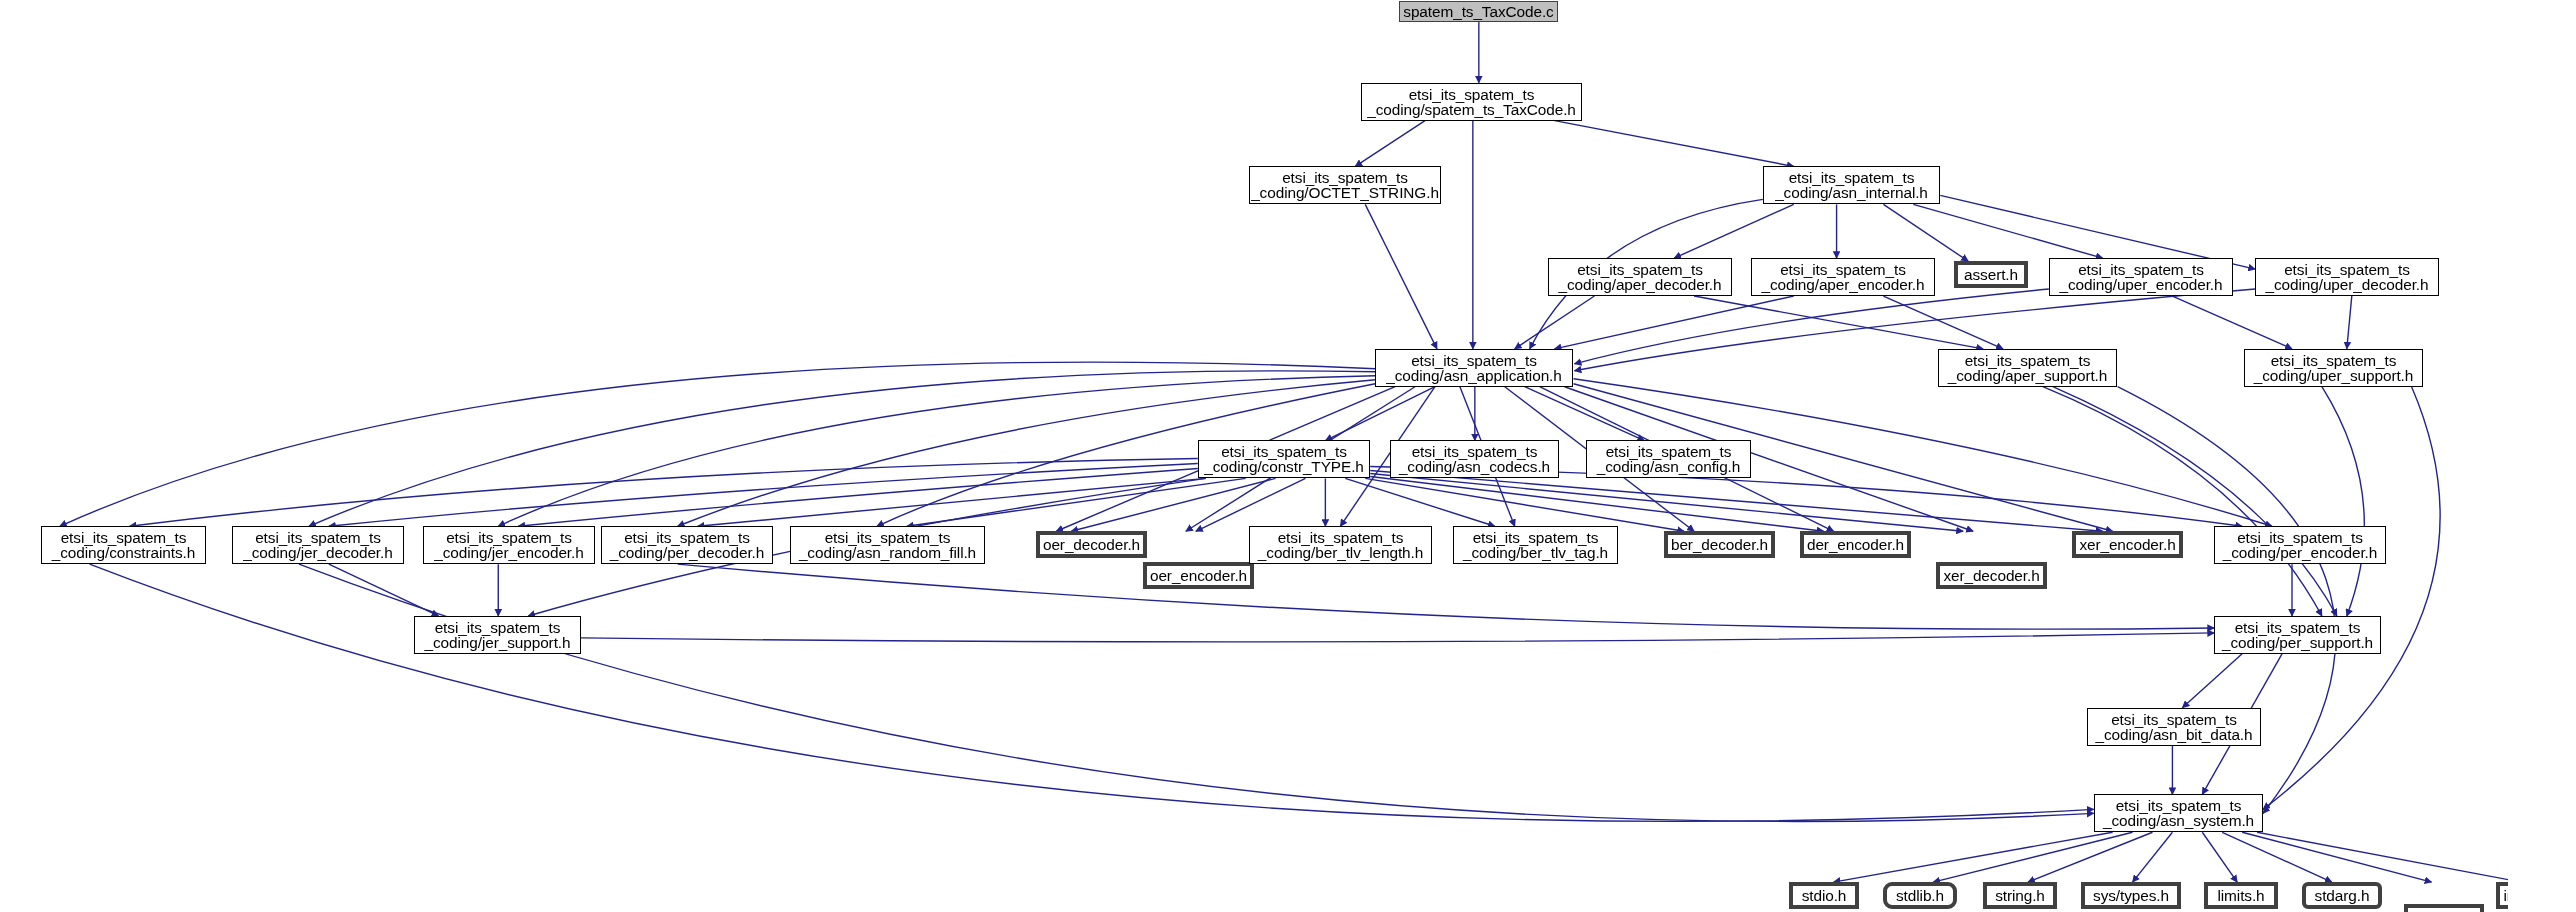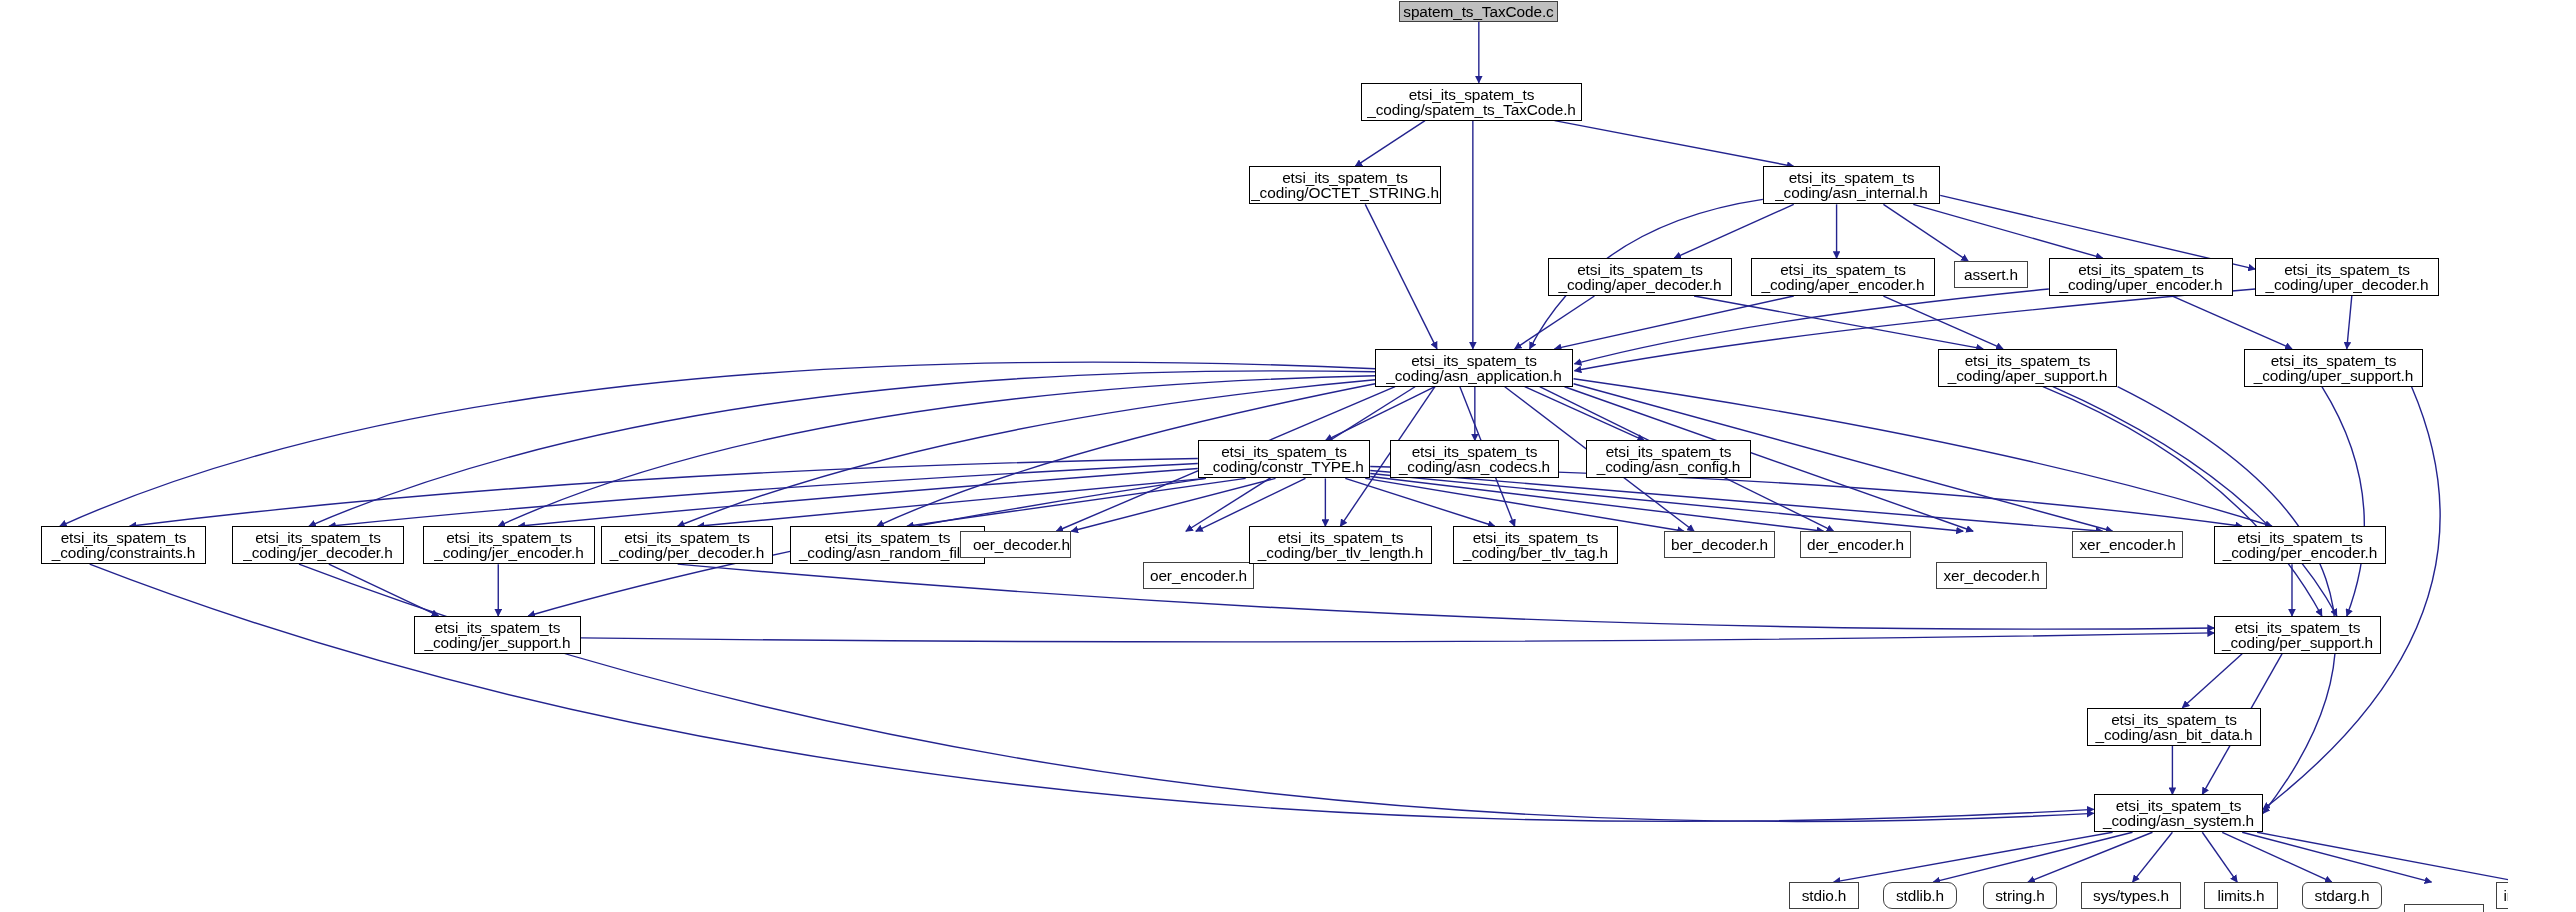--- a/index.html
+++ b/index.html
@@ -36,21 +36,21 @@
     font-size: 15.4px;
     line-height: 1.03;
     letter-spacing: -0.1px;
     white-space: nowrap;
   }
   .node.root {
     background: #bfbfbf;
     border: 1px solid #404040;
   }
   .node.sys {
-    border: 1px solid #404040;
+    border: 4px solid #404040;
   }
   .node .ln {
     display: block;
   }
   .node .ln2 {
     display: block;
     margin-top: -1px;
   }
 </style>
 </head>
@@ -212,21 +212,21 @@
         <span class="ln2">_coding/jer_encoder.h</span>
       </div>
       <div class="node" style="left: 601px; top: 526px; width: 172px; height: 38px;">
         <span class="ln">etsi_its_spatem_ts</span>
         <span class="ln2">_coding/per_decoder.h</span>
       </div>
       <div class="node" style="left: 790px; top: 526px; width: 195px; height: 38px;">
         <span class="ln">etsi_its_spatem_ts</span>
         <span class="ln2">_coding/asn_random_fill.h</span>
       </div>
-      <div class="node sys" style="left: 960px; top: 531px; width: 111px; height: 27px; align-items: flex-end;">
+      <div class="node sys" style="left: 1036px; top: 531px; width: 111px; height: 27px;">
         <span class="ln">oer_decoder.h</span>
       </div>
       <div class="node sys" style="left: 1143px; top: 531px; width: 111px; height: 27px; margin-top: 31px;">
         <span class="ln">oer_encoder.h</span>
       </div>
       <div class="node" style="left: 1249px; top: 526px; width: 183px; height: 38px;">
         <span class="ln">etsi_its_spatem_ts</span>
         <span class="ln2">_coding/ber_tlv_length.h</span>
       </div>
       <div class="node" style="left: 1453px; top: 526px; width: 165px; height: 38px;">
@@ -264,21 +264,21 @@
       <div class="node" style="left: 2094px; top: 794px; width: 169px; height: 38px;">
         <span class="ln">etsi_its_spatem_ts</span>
         <span class="ln2">_coding/asn_system.h</span>
       </div>
       <div class="node sys" style="left: 1789px; top: 882px; width: 70px; height: 27px;">
         <span class="ln">stdio.h</span>
       </div>
       <div class="node sys" style="left: 1883px; top: 882px; width: 74px; height: 27px; border-radius: 9px;">
         <span class="ln">stdlib.h</span>
       </div>
-      <div class="node sys" style="left: 1983px; top: 882px; width: 74px; height: 27px; border-radius: 6px;">
+      <div class="node sys" style="left: 1983px; top: 882px; width: 74px; height: 27px;">
         <span class="ln">string.h</span>
       </div>
       <div class="node sys" style="left: 2081px; top: 882px; width: 100px; height: 27px;">
         <span class="ln">sys/types.h</span>
       </div>
       <div class="node sys" style="left: 2204px; top: 882px; width: 74px; height: 27px;">
         <span class="ln">limits.h</span>
       </div>
       <div class="node sys" style="left: 2302px; top: 882px; width: 80px; height: 27px; border-radius: 6px;">
         <span class="ln">stdarg.h</span>

